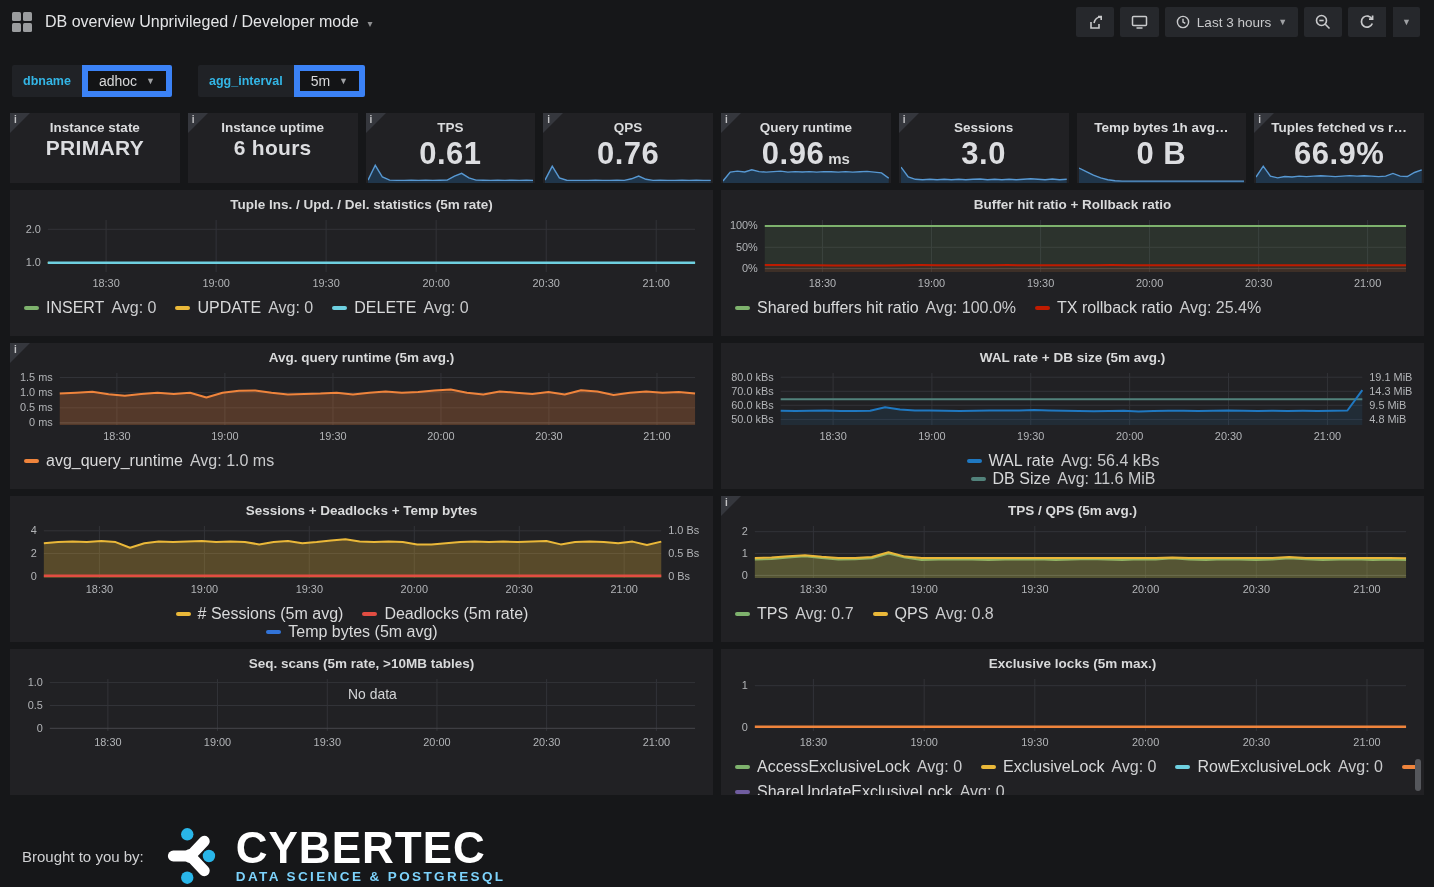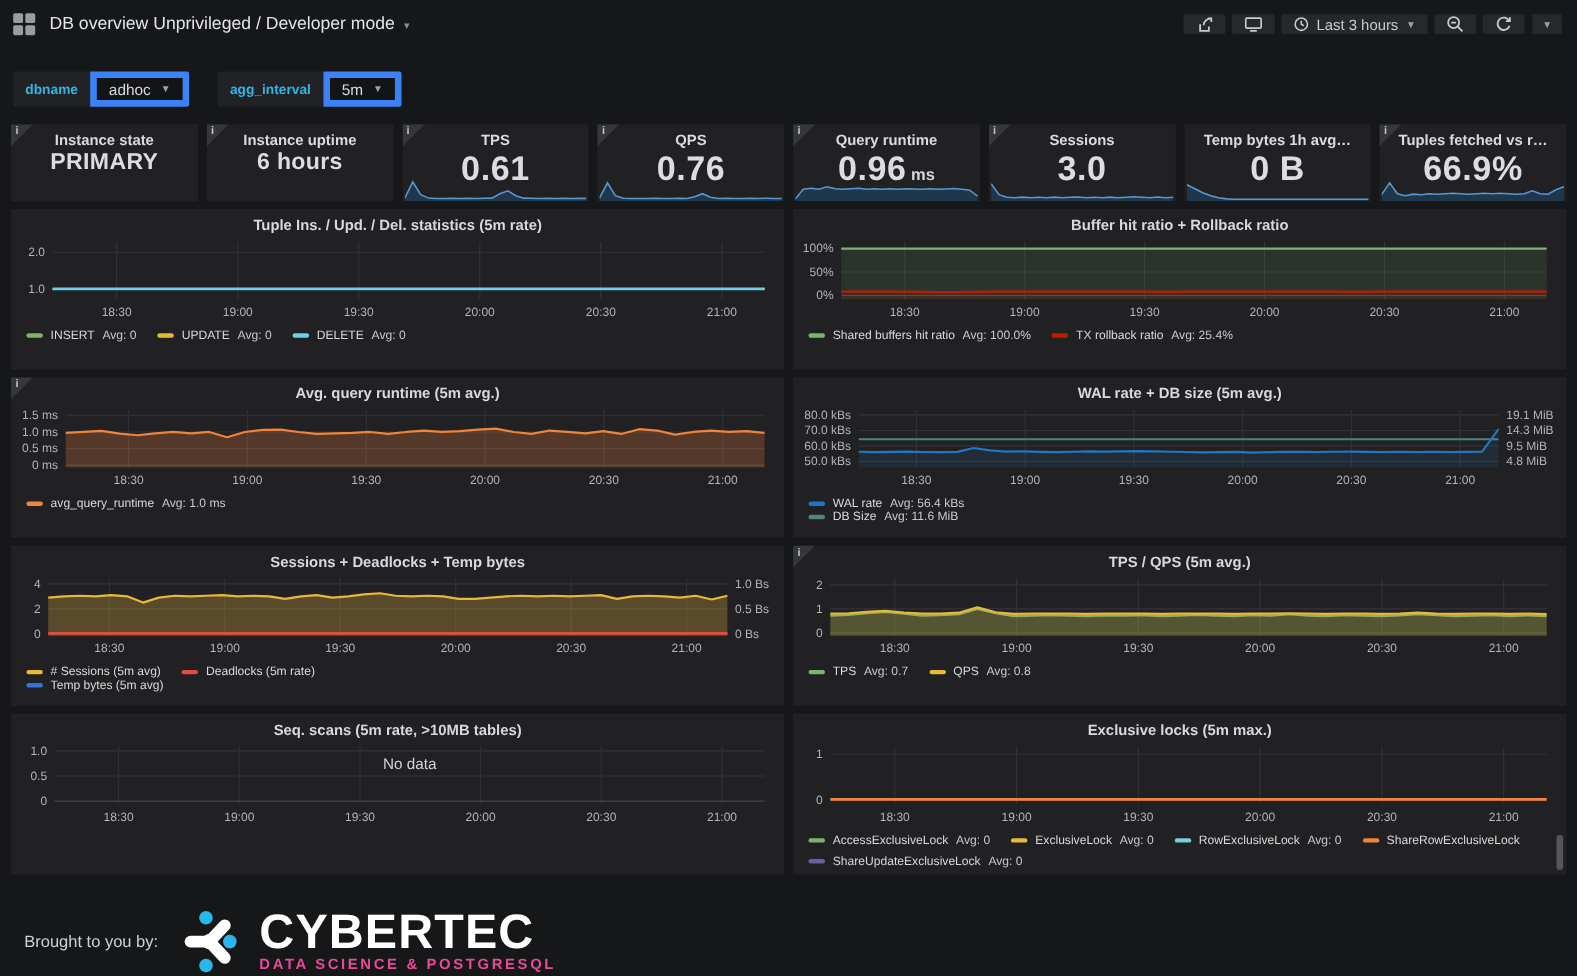--- a/index.html
+++ b/index.html
@@ -7,21 +7,21 @@
     font-family:"Liberation Sans", sans-serif; color:#d8d9da; }
 
   
   .nav { height:44px; display:flex; align-items:center; justify-content:space-between; padding:0 14px 0 12px; }
   .nav-left { display:flex; align-items:center; gap:13px; }
   .glogo { display:grid; grid-template-columns:9px 9px; grid-template-rows:9px 9px; gap:2px; cursor:pointer; }
   .glogo span { background:#9a9c9e; border-radius:1.5px; }
   .nav-title { font-size:16px; color:#e4e5e7; }
   .title-caret { color:#8e8f91; font-size:10px; margin-left:4px; }
   .nav-right { display:flex; gap:6px; align-items:center; }
-  .navbtn { height:18px; background:#26282c; border-radius:2px; display:flex; align-items:center;
+  .navbtn { height:30px; background:#26282c; border-radius:2px; display:flex; align-items:center;
     padding:0 11px; color:#c9cacc; gap:7px; font-size:13.5px; cursor:pointer; }
   .navbtn svg { display:block; }
   .navbtn.joined { border-radius:2px 0 0 2px; margin-right:1px; }
   .navbtn.caret-only { border-radius:0 2px 2px 0; padding:0 9px; }
   .caret { color:#9fa1a4; font-size:9px; }
 
   
   .subnav { display:flex; gap:26px; padding:21px 12px 9px; }
   .var { display:flex; height:32px; cursor:pointer; }
   .var-label { background:#202226; color:#33b5e5; font-weight:700; font-size:12.5px;
@@ -48,38 +48,38 @@
   .stat-value-wrap .stat-unit { font-size:15px; font-weight:600; margin-left:4px; }
   svg.spark { position:absolute; bottom:0; left:2px; width:calc(100% - 4px); height:22px; z-index:1; }
 
   
   .chart-panel { height:146px; padding:3px 6px 0; }
   .panel-title { text-align:center; font-size:13.5px; font-weight:600; color:#d8d9da; line-height:23px;
     cursor:pointer; white-space:nowrap; overflow:hidden; }
   svg.chart { display:block; width:100%; height:78px; }
   .tick { fill:#b2b4b7; font-size:11px; font-family:"Liberation Sans",sans-serif; }
   .nodata { fill:#d4d5d7; font-size:14px; font-family:"Liberation Sans",sans-serif; }
-  .legend { display:flex; align-items:flex-start; font-size:11px; padding:5px 8px 0; color:#d8d9da; }
+  .legend { display:flex; align-items:center; font-size:16px; padding:5px 8px 0; color:#d8d9da; }
   .legend.split { justify-content:space-between;flex-direction:column; }
   .legend.multi { display:block; }
   .lgroup { display:flex; }
   .lrow { display:flex; margin-bottom:7px; }
   .li { display:inline-flex; align-items:center; margin-right:19px; cursor:pointer; white-space:nowrap; }
   .li i { display:inline-block; width:15px; height:4px; border-radius:2px; margin-right:7px; }
   .ll { color:#d8d9da; }
   .lv { color:#c9cacc; margin-left:7px; }
   .legend-scrollbar { position:absolute; right:3px; bottom:4px; width:6px; height:32px;
     background:#55575c; border-radius:3px; z-index:6; }
 
   
   .footer { display:flex; align-items:center; gap:20px; margin:30px 0 0 22px; }
   .footer-text { font-size:15px; color:#d0d1d3; }
   .brand { display:flex; align-items:center; gap:10px; }
   .brand-name { font-size:44px; font-weight:700; color:#fff; line-height:40px; letter-spacing:1px; }
-  .brand-sub { font-size:13.5px; font-weight:700; color:#ec4899; letter-spacing:2.4px; margin-top:1px; }
+  .brand-sub { font-size:13.5px; font-weight:700; color:#7dd3fc; letter-spacing:2.4px; margin-top:1px; }
 </style>
 </head>
 <body>
 
 <header class="nav">
   <div class="nav-left">
     <div class="glogo">
       <span></span>
         <span></span>
       <span></span>

